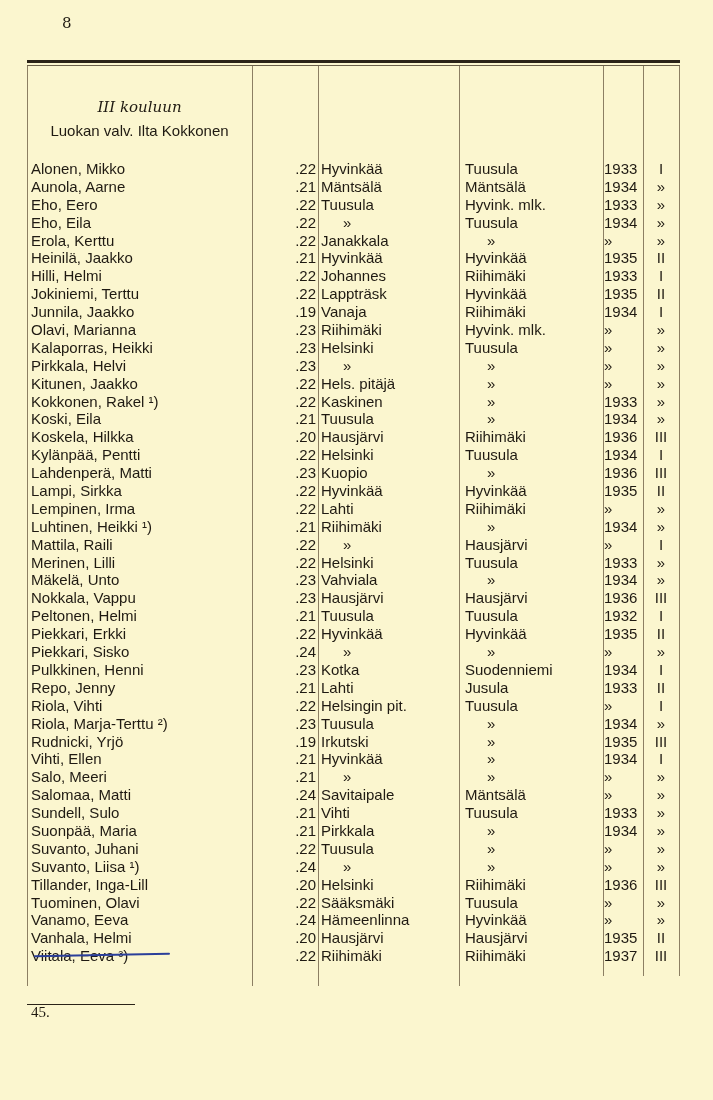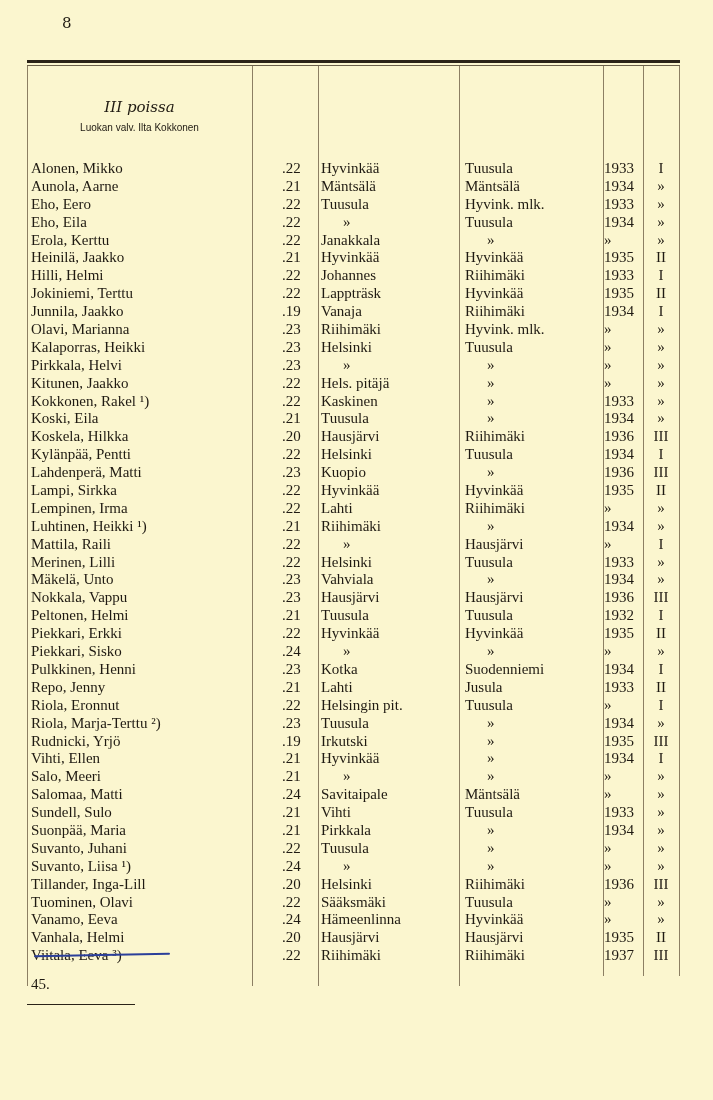--- a/index.html
+++ b/index.html
@@ -8,32 +8,32 @@
     background: #fbf6cf;
     font-family: "DejaVu Serif", "Liberation Serif", serif;
     color: #1f1a12;
   }
   .page-number { position: absolute; left: 62px; top: 14px; font-size: 15px; }
   .rule-top { position: absolute; left: 27px; width: 653px; top: 60px; height: 3px; background: #2a2318; }
   .rule-top2 { position: absolute; left: 27px; width: 653px; top: 65px; height: 1px; background: #6b604a; }
   .vline { position: absolute; top: 66px; width: 1px; background: #8c7f63; }
   .heading { position: absolute; left: 27px; width: 225px; top: 98px; text-align: center; }
   .heading .title { font-style: italic; font-size: 15px; display: block; }
-  .heading .teacher { font-family: "Liberation Sans", "DejaVu Sans", sans-serif; font-size: 10px; display: block; margin-top: 6px; }
+  .heading .teacher { font-family: "Liberation Sans", "DejaVu Sans", sans-serif; font-size: 15px; display: block; margin-top: 6px; }
   .rows { position: absolute; left: 0; top: 160px; width: 713px; }
-  .row { position: relative; height: 17.9px; font-size: 15px; line-height: 17.9px; white-space: nowrap; font-family: Liberation Serif, serif; }
+  .row { position: relative; height: 17.9px; font-size: 15px; line-height: 17.9px; white-space: nowrap; font-family: Liberation Sans, sans-serif; }
   .row span { position: absolute; top: 0; }
   .c-name { left: 31px; }
-  .c-age { left: 282px; width: 34px; text-align: left; }
+  .c-age { left: 282px; width: 34px; text-align: right; }
   .c-birth { left: 321px; }
   .c-home { left: 465px; }
   .c-year { left: 604px; width: 38px; text-align: left; }
   .c-cls { left: 644px; width: 34px; text-align: center; }
   .ditto { padding-left: 22px; }
-  .total { position: absolute; left: 31px; top: 976px; font-size: 15px; font-family: "Liberation Serif", serif; }
+  .total { position: absolute; left: 31px; top: 1004px; font-size: 15px; font-family: "Liberation Serif", serif; }
   .fn-rule { position: absolute; left: 27px; top: 1004px; width: 108px; height: 1px; background: #2a2318; }
   .footnotes { position: absolute; left: 50px; top: 1013px; font-size: 14.5px; line-height: 19px; font-family: "Liberation Serif", serif; }
   .footnotes div { white-space: nowrap; }
   .pen-mark { position: absolute; left: 34px; top: 954px; width: 136px; height: 2px; background: #2b3f9a; transform: rotate(-1deg); border-radius: 2px; }
 </style>
 </head>
 <body>
 
 <div class="page-number">8</div>
 <div class="rule-top"></div>
@@ -41,21 +41,21 @@
 
 <div class="vline" style="left:27px;height:920px;"></div>
 <div class="vline" style="left:252px;height:920px;"></div>
 <div class="vline" style="left:318px;height:920px;"></div>
 <div class="vline" style="left:459px;height:920px;"></div>
 <div class="vline" style="left:603px;height:910px;"></div>
 <div class="vline" style="left:643px;height:910px;"></div>
 <div class="vline" style="left:679px;height:910px;"></div>
 
 <div class="heading">
-  <span class="title">III poissa</span>
+  <span class="title">III kouluun</span>
   <span class="teacher">Luokan valv. Ilta Kokkonen</span>
 </div>
 
 <div class="rows" id="rows">
     <div class="row">
       <span class="c-name">Alonen, Mikko</span>
       <span class="c-age">.22</span>
       <span class="c-birth">Hyvinkää</span>
       <span class="c-home">Tuusula</span>
       <span class="c-year">1933</span>
@@ -287,21 +287,21 @@
     </div>
     <div class="row">
       <span class="c-name">Repo, Jenny</span>
       <span class="c-age">.21</span>
       <span class="c-birth">Lahti</span>
       <span class="c-home">Jusula</span>
       <span class="c-year">1933</span>
       <span class="c-cls">II</span>
     </div>
     <div class="row">
-      <span class="c-name">Riola, Eronnut</span>
+      <span class="c-name">Riola, Vihti</span>
       <span class="c-age">.22</span>
       <span class="c-birth">Helsingin pit.</span>
       <span class="c-home">Tuusula</span>
       <span class="c-year">»</span>
       <span class="c-cls">I</span>
     </div>
     <div class="row">
       <span class="c-name">Riola, Marja-Terttu ²)</span>
       <span class="c-age">.23</span>
       <span class="c-birth">Tuusula</span>

